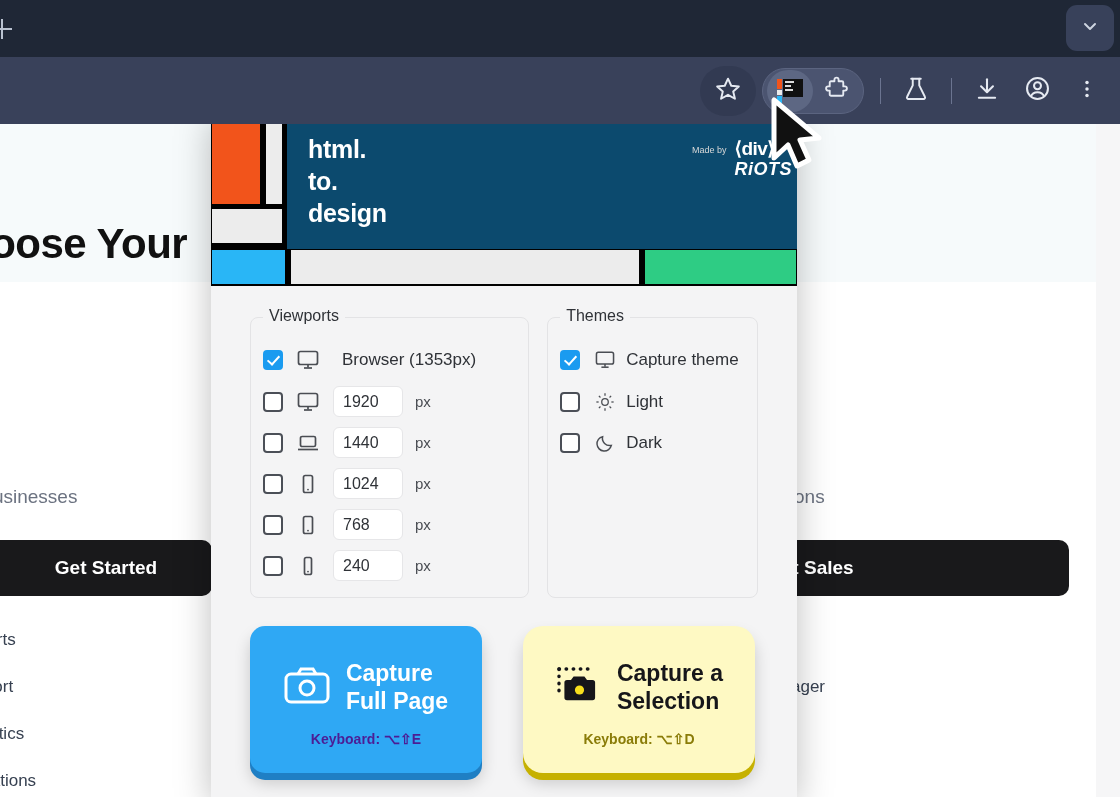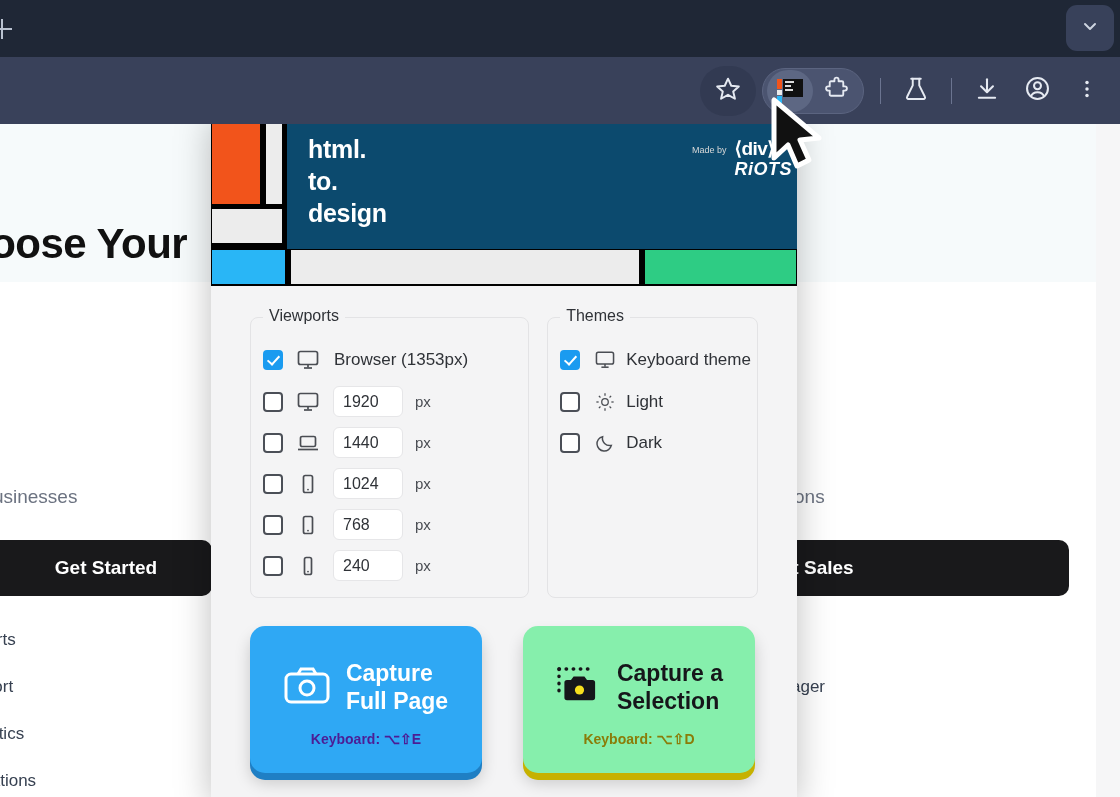--- a/index.html
+++ b/index.html
@@ -314,21 +314,21 @@
   .dev-ico {
     flex: 0 0 auto;
     margin-left: 13px;
     display: flex;
     align-items: center;
     justify-content: center;
     width: 24px; height: 24px;
   }
 
   .row-label {
-    margin-left: 14px;
+    margin-left: 22px;
     font-size: 17px;
     color: #2f3237;
     white-space: nowrap;
   }
   .themes .row-label { margin-left: 9px; }
 
   .num-input {
     margin-left: 13px;
     width: 70px; height: 31px;
     border: 1px solid #e6e6e8;
@@ -356,21 +356,21 @@
     position: relative;
     width: 232px; height: 147px;
     border-radius: 15px;
     display: flex;
     flex-direction: column;
     align-items: center;
     justify-content: center;
     padding-top: 6px;
   }
   .cap-btn.blue   { background: #2fa8f4; box-shadow: 0 7px 0 #1f7fc4, 0 10px 16px rgba(0,0,0,0.18); }
-  .cap-btn.yellow { background: #86efac; box-shadow: 0 7px 0 #c6b100, 0 10px 16px rgba(0,0,0,0.18); }
+  .cap-btn.yellow { background: #fef9c3; box-shadow: 0 7px 0 #c6b100, 0 10px 16px rgba(0,0,0,0.18); border-radius: 20px; }
 
   .cap-main {
     display: flex;
     align-items: center;
     gap: 16px;
   }
   .cap-text {
     font-size: 23px;
     font-weight: bold;
     line-height: 28px;
@@ -543,21 +543,21 @@
 
             <div class="row first">
               <div class="cbox checked"></div>
               <span class="dev-ico">
                 <svg width="20" height="18" viewBox="0 0 22 20" fill="none" stroke="#4a4d53" stroke-width="1.7">
                   <rect x="1.5" y="1.5" width="19" height="13" rx="2"></rect>
                   <line x1="11" y1="14.5" x2="11" y2="17.5"></line>
                   <line x1="7" y1="18" x2="15" y2="18"></line>
                 </svg>
               </span>
-              <span class="row-label">Keyboard theme</span>
+              <span class="row-label">Capture theme</span>
             </div>
 
             <div class="row">
               <div class="cbox"></div>
               <span class="dev-ico">
                 <svg width="20" height="20" viewBox="0 0 22 22" fill="none" stroke="#4a4d53" stroke-width="1.4">
                   <circle cx="11" cy="11" r="3.6"></circle>
                   <line x1="11" y1="1.5" x2="11" y2="4"></line>
                   <line x1="11" y1="18" x2="11" y2="20.5"></line>
                   <line x1="1.5" y1="11" x2="4" y2="11"></line>

